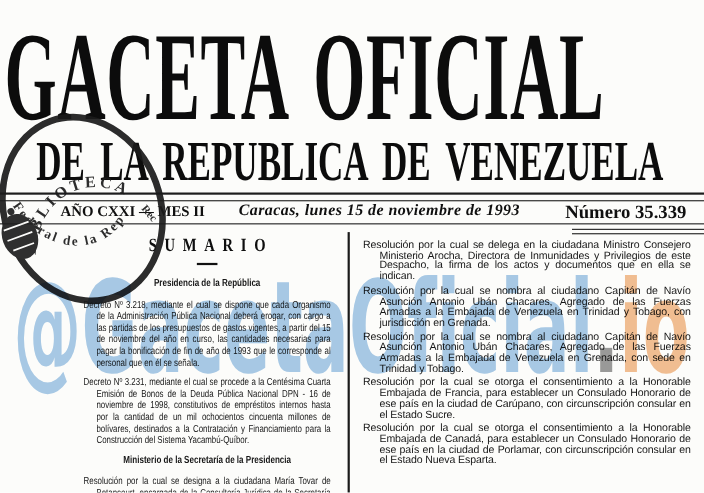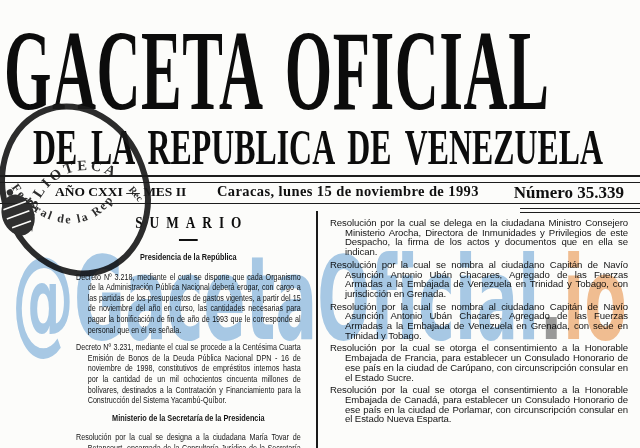--- a/index.html
+++ b/index.html
@@ -23,21 +23,21 @@
             border-top:2px solid #1d1d1d;border-bottom:1.5px solid #1d1d1d;}
   .rule-mid{position:absolute;left:0;right:0;top:203px;height:0;z-index:1;
             border-top:1.5px solid #1d1d1d;}
   .rule-num{position:absolute;left:520px;right:0;top:208px;height:3px;z-index:1;
             border-top:1px solid #1d1d1d;border-bottom:1px solid #1d1d1d;}
 
   
   .dateline span{position:absolute;z-index:2;font-family:"Liberation Serif",serif;
                  font-weight:bold;color:#101010;}
   .dl-left{left:55px;top:184px;font-size:13.5px;}
-  .dl-center{left:217px;top:183px;font-size:14.5px;letter-spacing:.4px;}
+  .dl-center{left:217px;top:183px;font-size:14.5px;letter-spacing:.4px;font-style:italic;}
   .dl-right{right:16px;top:183px;font-size:17px;}
 
   
   .divider{position:absolute;left:316px;top:211px;bottom:0;width:2px;background:#1a1a1a;z-index:2;}
 
   
   .col{position:absolute;z-index:3;text-align:justify;color:#161616;}
   .col-left{left:76px;top:213px;width:288px;transform:scaleX(0.78);transform-origin:0 0;
             font:9.2px/10.6px "Liberation Sans",sans-serif;}
   .col-right{left:330px;top:218px;width:298px;

